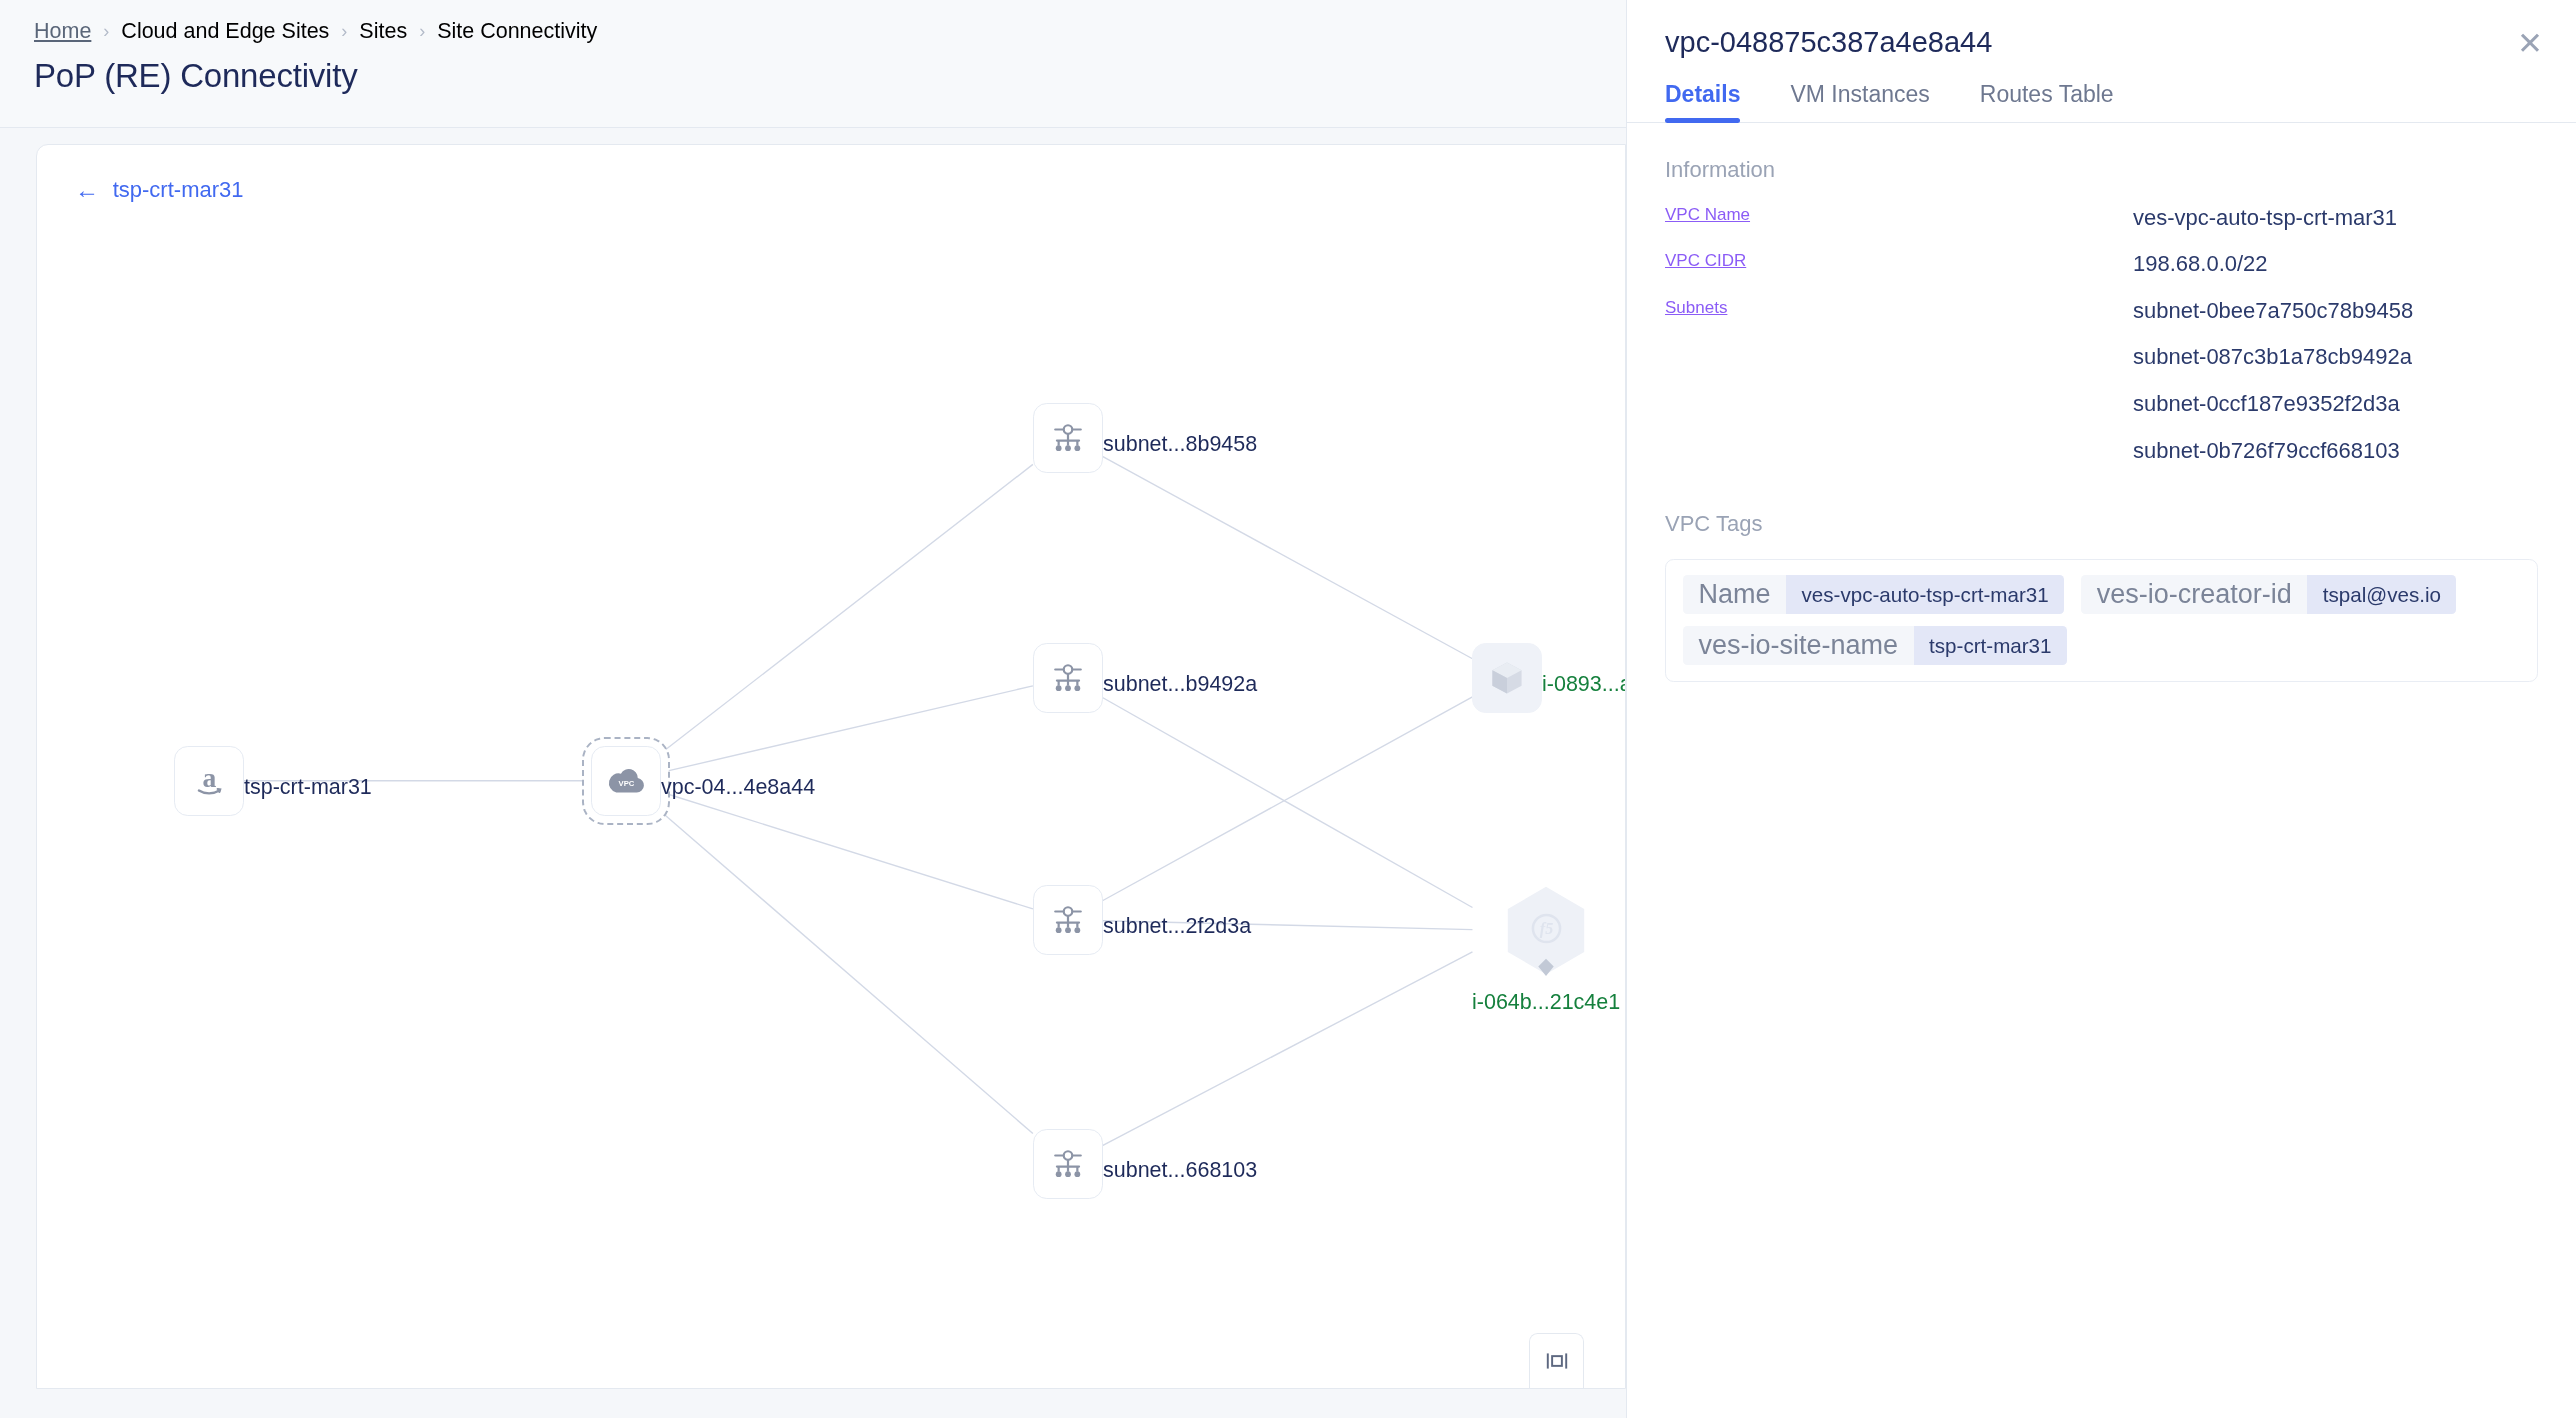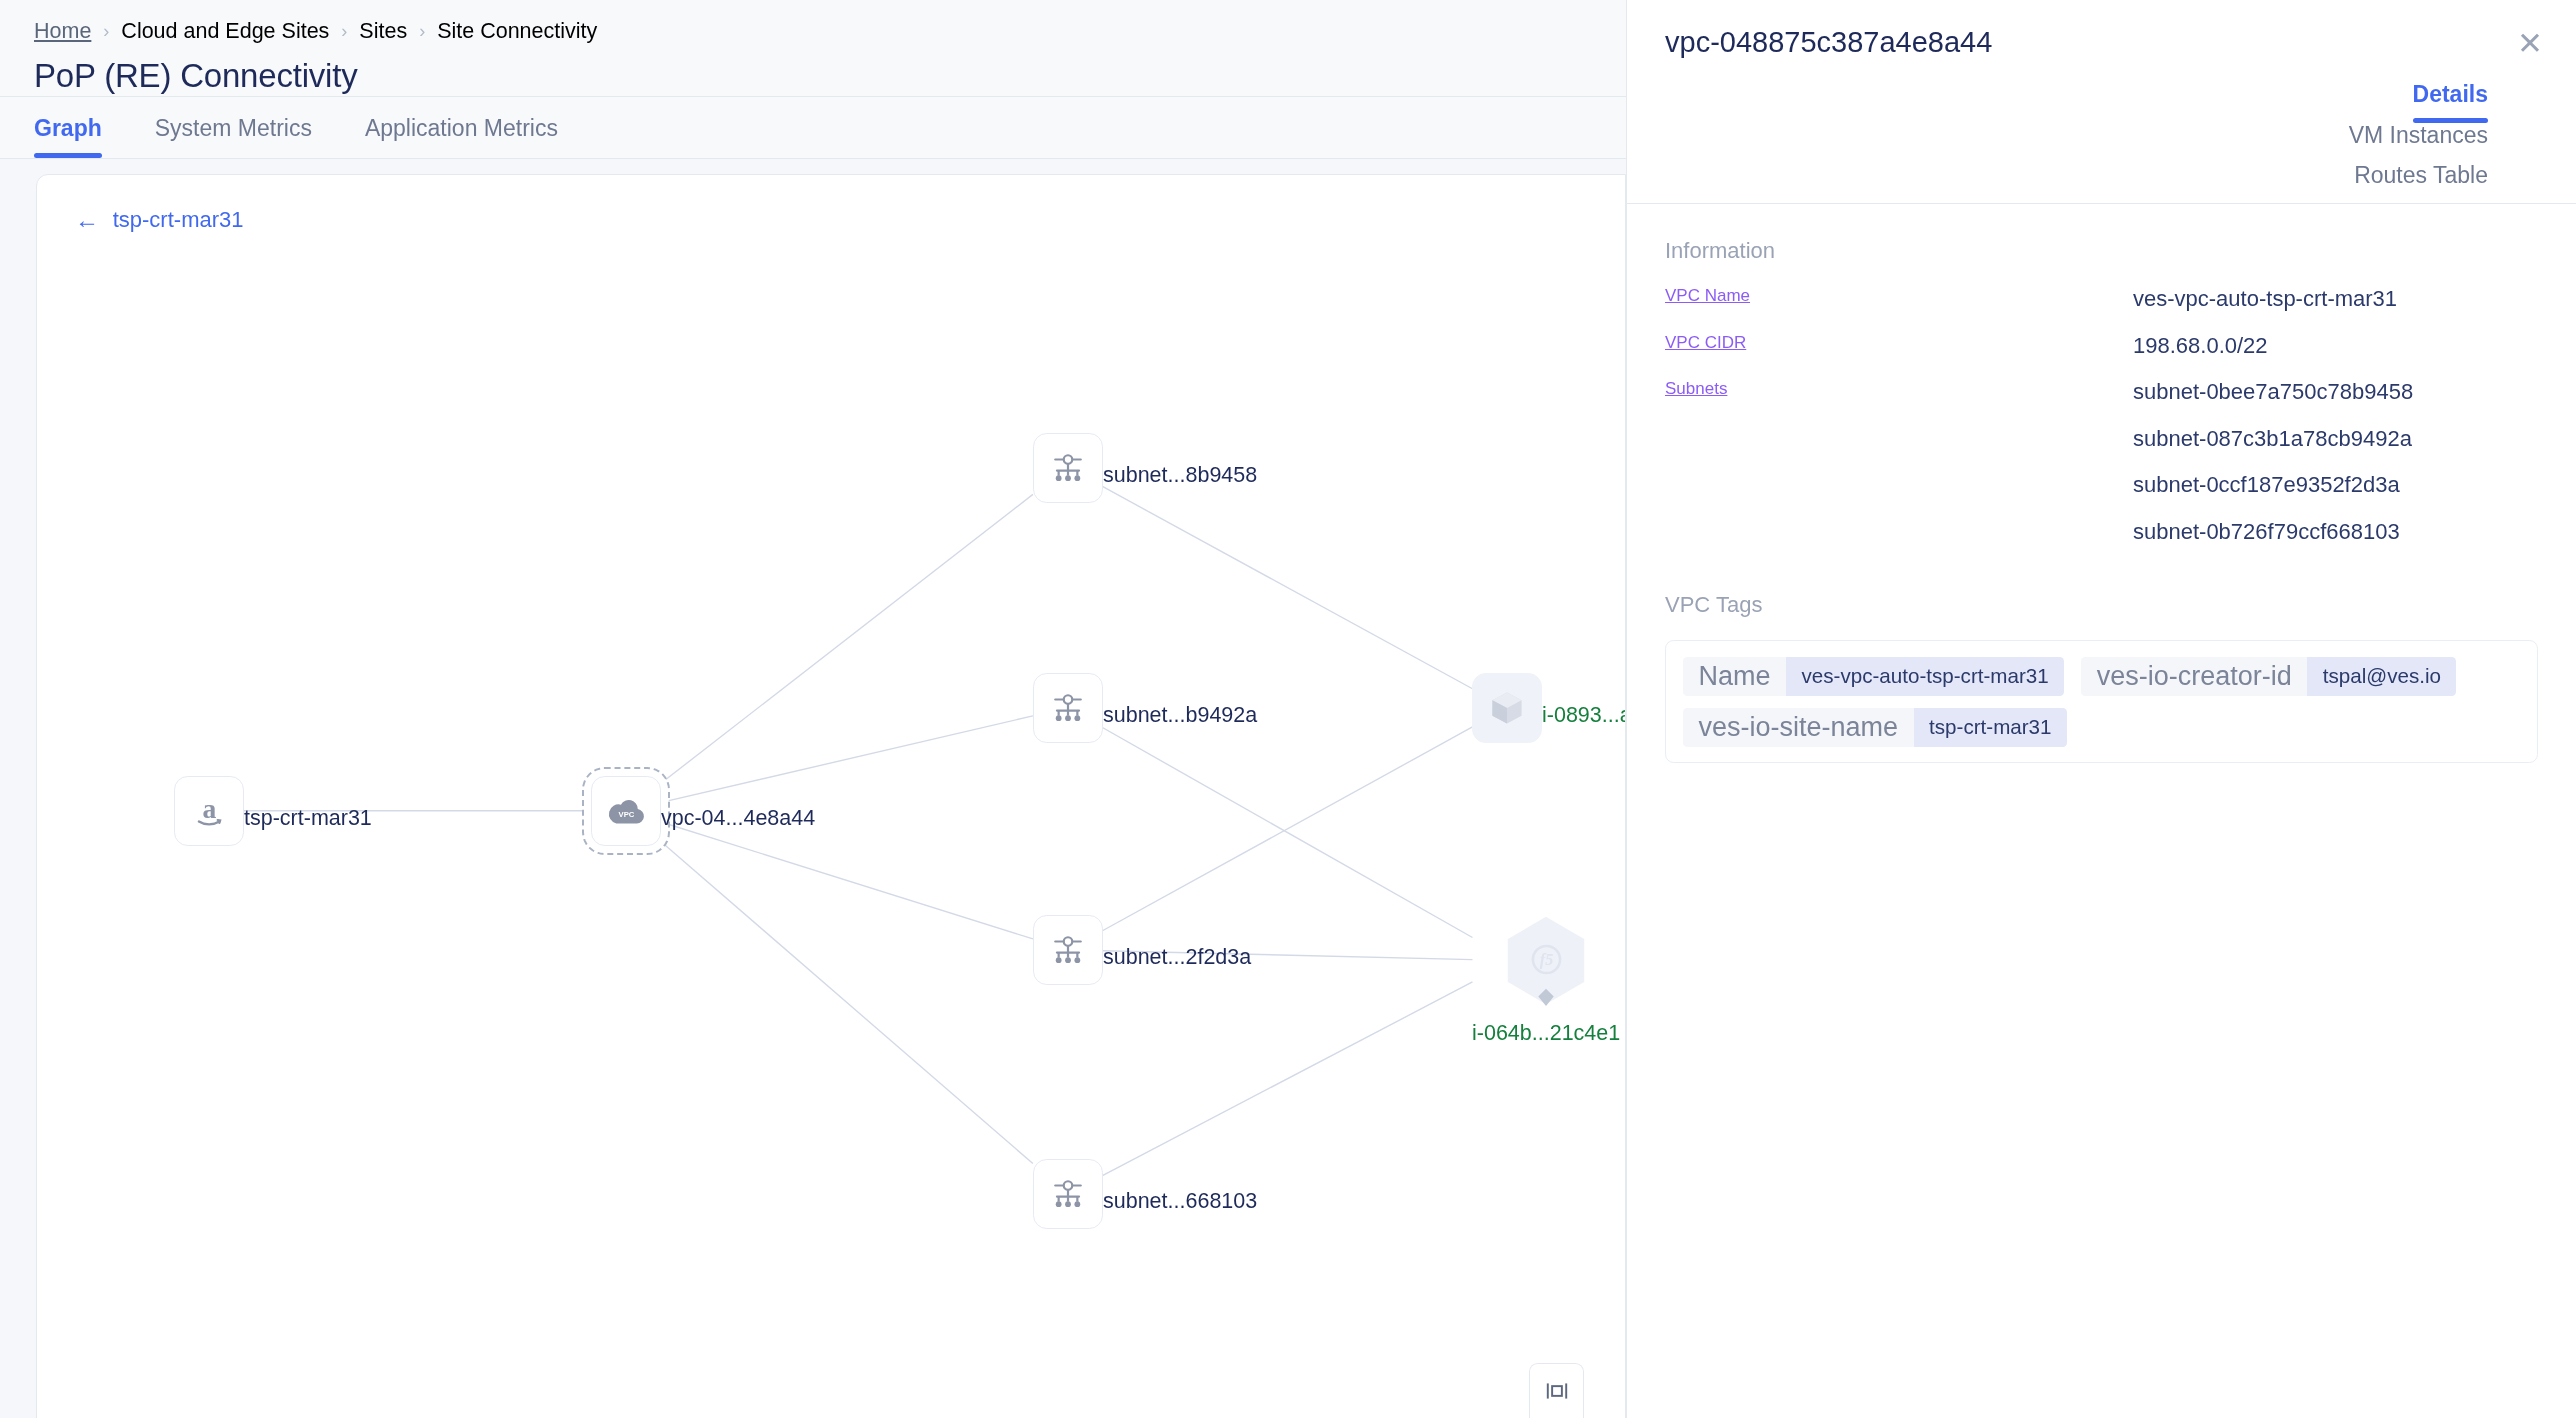--- a/index.html
+++ b/index.html
@@ -124,21 +124,20 @@
   .panel-title { font-size: 29px; color: #1e2a5a; font-weight: 400; }
   .panel-close {
     position: absolute; right: 33px; top: 27.5px;
     font-size: 31px; color: #9aa3b5; line-height: 1; cursor: pointer;
     font-family: "DejaVu Sans", sans-serif;
   }
   .panel-tabs {
     display: flex; align-items: flex-end;
     padding: 0 38px; margin-top: 22px;
     border-bottom: 0.9px solid #e4e9f0;
-    flex-direction: column;
   }
   .ptab {
     font-size: 23px; color: #6e7890;
     padding-bottom: 13.7px; margin-right: 50px;
     position: relative; cursor: pointer;
   }
   .ptab.active { color: #4169f0; font-weight: 700; }
   .ptab.active::after {
     content: ""; position: absolute; left: 0; right: 0; bottom: -0.9px;
     height: 4.3px; background: #4169f0; border-radius: 2.6px;
@@ -183,25 +182,20 @@
         <span class="bc-sep">›</span>
         <span class="bc-item">Cloud and Edge Sites</span>
         <span class="bc-sep">›</span>
         <span class="bc-item">Sites</span>
         <span class="bc-sep">›</span>
         <span class="bc-item">Site Connectivity</span>
       </div>
       <div class="page-title">PoP (RE) Connectivity</div>
     </div>
 
-    <div class="tabbar">
-      <div class="tab active">Graph</div>
-      <div class="tab">System Metrics</div>
-      <div class="tab">Application Metrics</div>
-    </div>
 
     <div class="canvas-wrap">
       <div class="canvas">
 
         <div class="back-link">
           <span class="back-arrow">←</span>
           <span>tsp-crt-mar31</span>
         </div>
 
         <svg class="graph-svg" viewBox="0 0 1852 1450">

